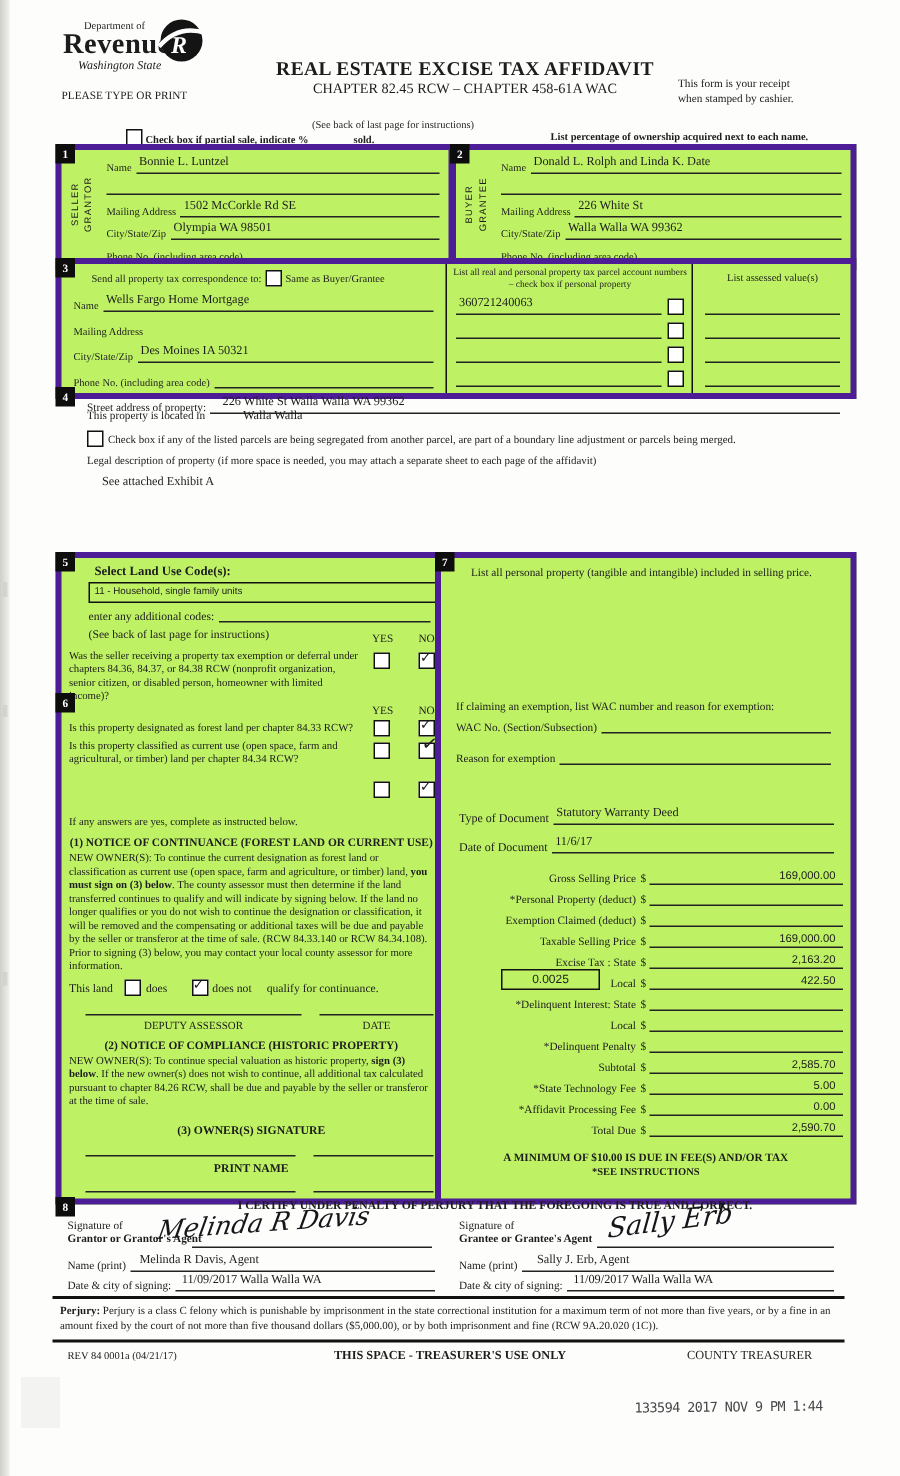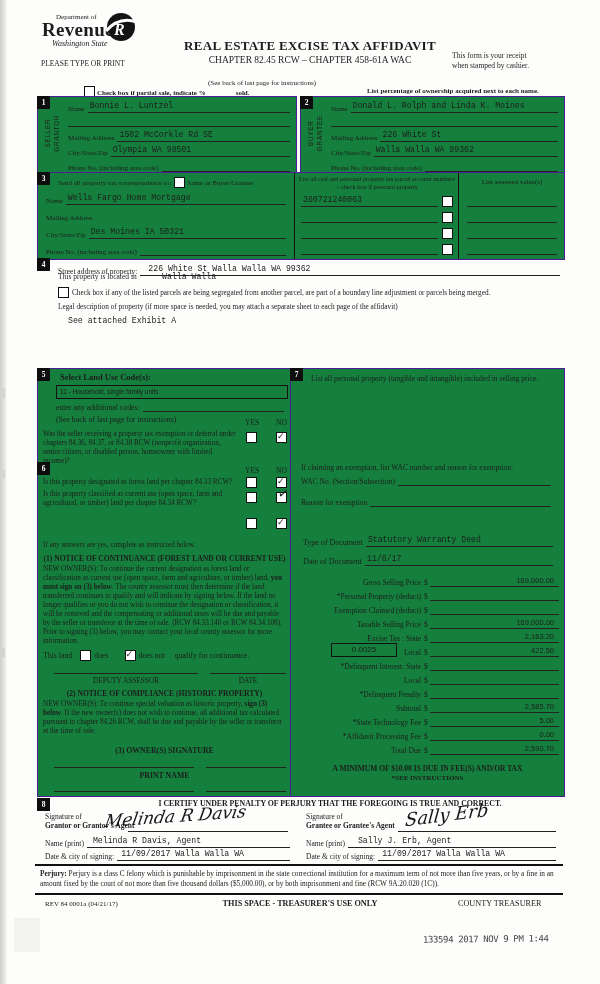--- a/index.html
+++ b/index.html
@@ -6,28 +6,28 @@
   .page{position:relative;width:600px;height:984px;background:#fdfdfc;margin:0 auto;overflow:hidden;
         font-family:"Liberation Serif",serif;color:#1c1c1c;}
   .abs{position:absolute;}
   .sans{font-family:"Liberation Sans",sans-serif;}
   .b{font-weight:bold;}
   .ctr{text-align:center;}
   .scan-edge{position:absolute;left:0;top:0;width:7px;height:984px;
              background:linear-gradient(90deg,#cfcfc9,#ececea 80%,#fdfdfc);}
   .smudge{position:absolute;background:#c9c9c3;opacity:.55;}
   
-  .box{position:absolute;border:1px solid #4c1d95;background:#15803d;}
+  .box{position:absolute;border:4px solid #4c1d95;background:#bef264;}
   .numsq{position:absolute;width:13px;height:13px;background:#0d0d0d;color:#fff;
          font:bold 7.5px "Liberation Serif",serif;display:flex;align-items:center;justify-content:center;}
   
   .frow{display:flex;align-items:flex-end;}
   .flabel{font-size:7px;white-space:nowrap;padding-right:3px;}
   .fline{flex:1;border-bottom:1px solid #222;min-height:9px;}
-  .fval{font-family:Liberation Mono, monospace;font-size:8.2px;line-height:9px;white-space:nowrap;padding:0 2px;}
+  .fval{font-family:Liberation Serif, serif;font-size:8.2px;line-height:9px;white-space:nowrap;padding:0 2px;}
   
   .cb{display:inline-block;width:9px;height:9px;border:1px solid #111;background:#fff;
       position:relative;vertical-align:-1px;flex:none;}
   .cb .mk{position:absolute;left:0px;top:-2px;font:bold 9px "DejaVu Sans",sans-serif;}
   .cb .pen{position:absolute;left:1px;top:-7px;font:bold 13px "DejaVu Sans",sans-serif;transform:rotate(9deg);}
   .yn{position:absolute;font-size:7.5px;}
   
   .vlabel{position:absolute;width:60px;text-align:center;font:6.3px "Liberation Sans",sans-serif;
           letter-spacing:.8px;line-height:1.45;transform:rotate(-90deg);}
   
@@ -112,21 +112,21 @@
   <div class="numsq" style="left:37px;top:96px">1</div>
 
   <div class="box" style="left:300px;top:96px;width:263px;height:76px">
     <div class="vlabel" style="left:-16px;top:27px">
       <span>BUYER</span><br>
       <span>GRANTEE</span>
     </div>
     <div class="abs" style="left:30px;top:3px;right:6px">
       <div class="frow" style="height:13px">
         <span class="flabel">Name</span>
-        <span class="fline"><span class="fval">Donald L. Rolph and Linda K. Moines</span></span>
+        <span class="fline"><span class="fval">Donald L. Rolph and Linda K. Date</span></span>
       </div>
       <div class="frow" style="height:14px">
         <span class="fline"></span>
       </div>
       <div class="frow" style="height:15px">
         <span class="flabel">Mailing Address</span>
         <span class="fline"><span class="fval">226 White St</span></span>
       </div>
       <div class="frow" style="height:15px">
         <span class="flabel">City/State/Zip</span>

